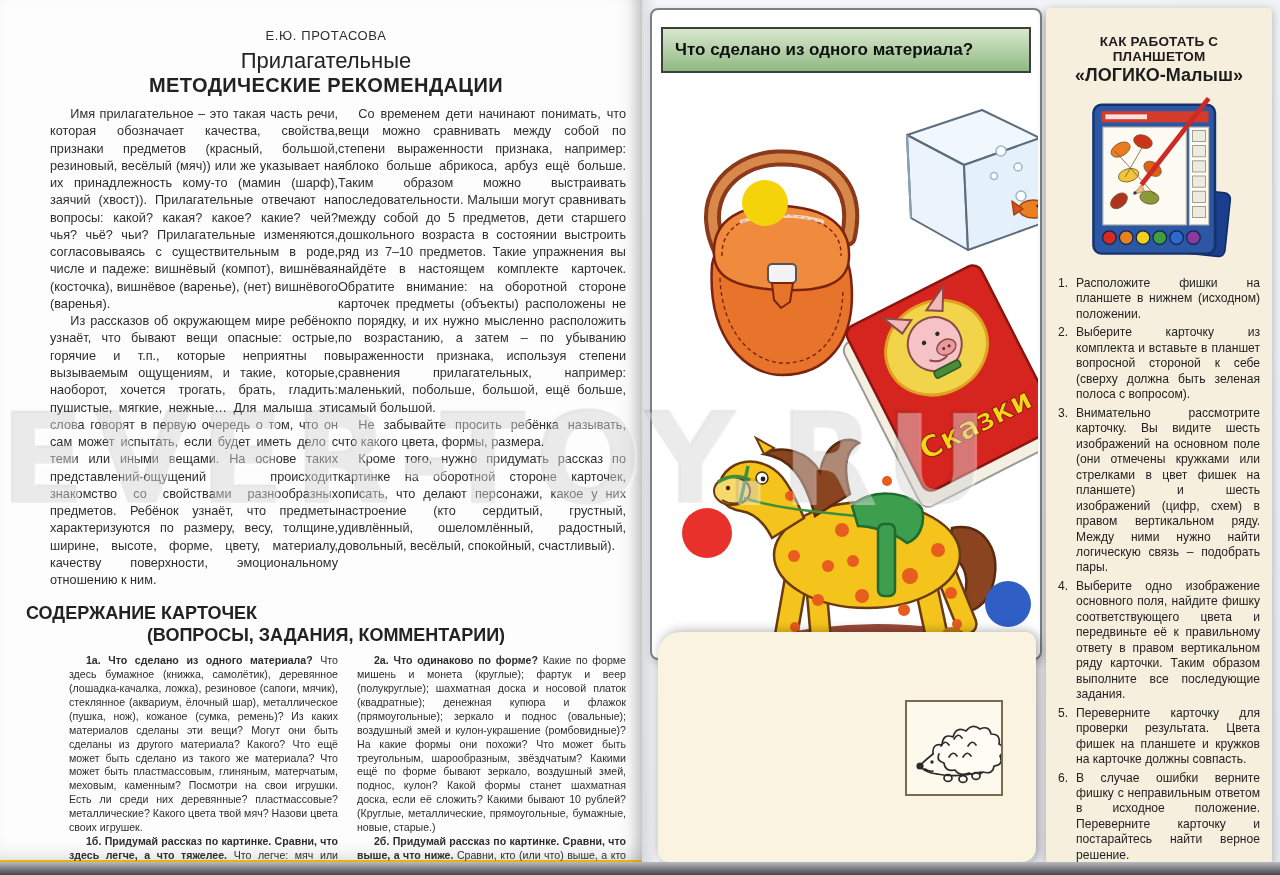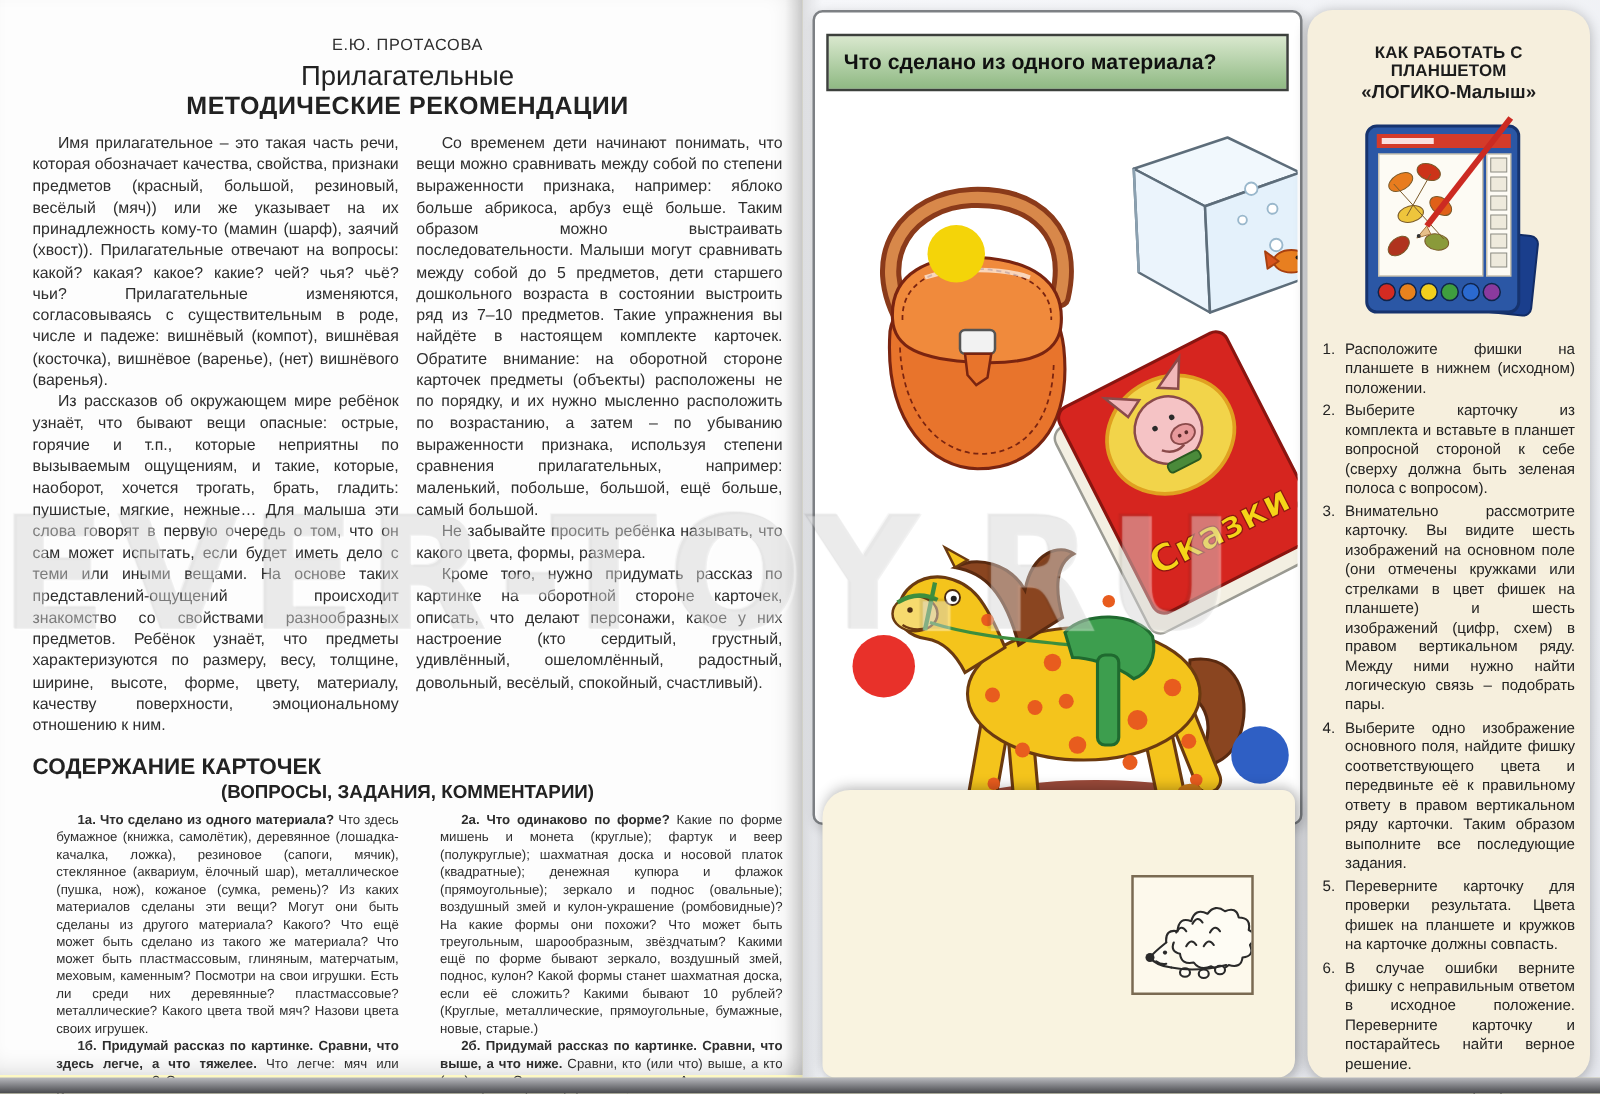--- a/index.html
+++ b/index.html
@@ -1,30 +1,30 @@
 <!DOCTYPE html>
 <html><head>
 <meta charset="utf-8">
 <style>
   html,body{margin:0;padding:0;background:#dcdee4;}
   .stage{position:relative;width:1280px;height:875px;overflow:hidden;
-         background:#fef9c3;font-family:"Liberation Sans",sans-serif;color:#2e2e2e;}
+         background:#eab308;font-family:"Liberation Sans",sans-serif;color:#2e2e2e;}
   
   .left-page{position:absolute;left:0;top:0;width:642px;height:860px;background:#fdfdfd;
              box-shadow:inset -20px 0 24px -18px rgba(0,0,0,.20), inset 0 -16px 20px -14px rgba(0,0,0,.14);}
   .left-inner{padding:28px 16px 0 26px;}
   .lp-author{font-size:13px;letter-spacing:.6px;text-align:center;margin:0 0 5px;}
   .lp-title{font-size:22px;margin:0;text-align:center;font-weight:normal;color:#222;}
   .lp-subtitle{font-size:14px;text-align:center;margin:2px 0 9px;}
   .lp-h2{font-size:20px;text-align:center;margin:0 0 9px;font-weight:bold;letter-spacing:.4px;color:#222;}
-  .twocol{display:flex;gap:14px;}
+  .twocol{display:flex;gap:0;margin-left:24px;}
   .col{flex:1;font-size:12.7px;line-height:1.36;text-align:justify;}
   .col p{margin:0;text-indent:1.6em;}
   .lp-h3{font-size:18px;text-align:left;margin:14px 0 1px;font-weight:bold;color:#222;}
-  .lp-h3sub{font-size:15px;text-align:center;margin:0 0 8px;font-weight:bold;color:#222;}
+  .lp-h3sub{font-size:18px;text-align:center;margin:0 0 8px;font-weight:bold;color:#222;}
   .twocol-small .col{font-size:10.6px;line-height:1.31;}
   .entry{margin:0 0 3px;text-align:justify;padding-left:19px;text-indent:-19px;}
   .entry .num,.entry .lead{font-weight:bold;}
   
   .right-page{position:absolute;left:642px;top:0;width:638px;height:862px;
               background:linear-gradient(135deg,#f6f7fa 0%,#eef0f4 60%,#e6e8ee 100%);}
   .spine{position:absolute;left:628px;top:0;width:30px;height:862px;
          background:linear-gradient(90deg,rgba(0,0,0,0) 0%,rgba(0,0,0,.10) 45%,rgba(0,0,0,0) 100%);}
   .question-card{position:absolute;left:650px;top:8px;width:388px;height:648px;background:#fff;
                  border:2px solid #7d8084;border-radius:8px;box-shadow:2px 3px 9px rgba(0,0,0,.18);}
@@ -32,23 +32,23 @@
           background:linear-gradient(#d9e8ce,#8fb983);border:2px solid #3c403c;
           display:flex;align-items:center;padding-left:12px;font-weight:bold;font-size:17px;color:#101010;}
   .card-art{position:absolute;left:0;top:0;width:386px;height:645px;}
   .answer-card{position:absolute;left:658px;top:632px;width:378px;height:230px;background:#f9f3e0;
                border-radius:22px 10px 14px 10px;
                box-shadow:0 -4px 9px rgba(0,0,0,.16), 4px 3px 9px rgba(0,0,0,.20);}
   .hedgehog-box{position:absolute;left:247px;top:68px;width:98px;height:96px;
                 border:2px solid #7a6a52;background:#fdf9ec;box-sizing:border-box;}
   
   .instructions-panel{position:absolute;left:1046px;top:8px;width:226px;height:856px;background:#f6efdd;
-                      border-radius:20px;box-shadow:0 2px 10px rgba(0,0,0,.28);box-sizing:border-box;}
+                      border-radius:4px;box-shadow:0 2px 10px rgba(0,0,0,.28);box-sizing:border-box;}
   .ip-title1{font-size:13.5px;font-weight:bold;text-align:center;margin:26px 6px 0;color:#1c1c1c;letter-spacing:.2px;}
-  .ip-title2{font-size:15px;font-weight:bold;text-align:center;margin:1px 0 4px;color:#1c1c1c;}
+  .ip-title2{font-size:18px;font-weight:bold;text-align:center;margin:1px 0 4px;color:#1c1c1c;}
   .tablet-art{display:block;margin:4px auto 4px;}
   .ip-list{padding:2px 12px 0 12px;font-size:12.1px;line-height:1.28;color:#222;}
   .instr{display:flex;margin-bottom:3px;}
   .instr .n{width:18px;flex:none;}
   .instr .t{flex:1;text-align:justify;}
   
   .watermark{position:absolute;left:0;top:386px;width:1040px;
              font-family:"DejaVu Sans",sans-serif;font-weight:bold;font-size:126px;letter-spacing:8px;
              color:rgba(95,95,100,.075);
              text-shadow:2px 2px 1px rgba(255,255,255,.40), -1px -1px 1px rgba(0,0,0,.05);

